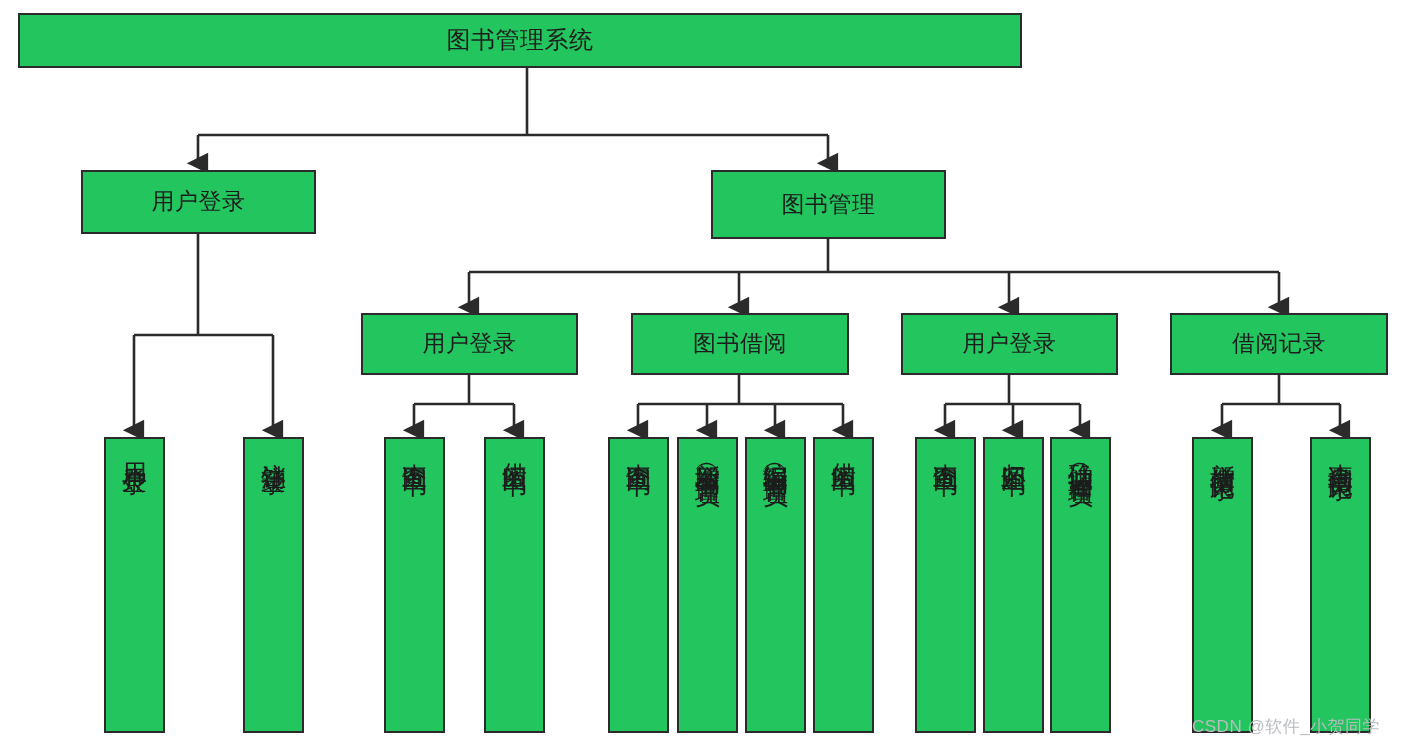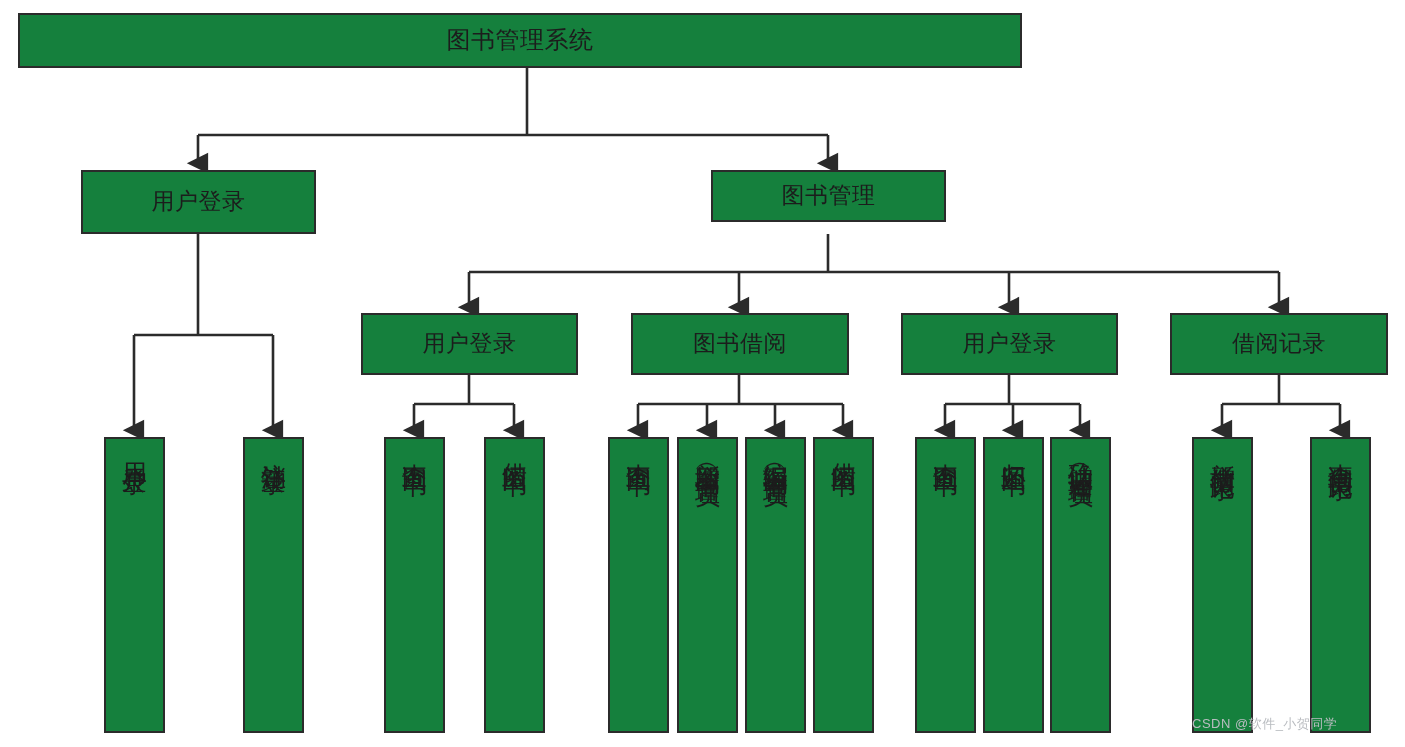--- a/index.html
+++ b/index.html
@@ -22,21 +22,21 @@
     position: absolute;
     left: 0;
     top: 0;
     width: 1405px;
     height: 747px;
     pointer-events: none;
   }
   .node {
     position: absolute;
     box-sizing: border-box;
-    background: #15803d;
+    background: #22c55e;
     border: 2.5px solid #2b2b2b;
     display: flex;
     align-items: center;
     justify-content: center;
     color: #1c1c1c;
   }
   .node .label {
     display: block;
     text-align: center;
     line-height: 1.12;
@@ -60,21 +60,21 @@
     writing-mode: vertical-rl;
     text-orientation: upright;
     font-size: 25px;
     line-height: 1.0;
     letter-spacing: 3px;
     white-space: nowrap;
     margin: 0 auto;
   }
   .watermark {
     position: absolute;
-    font-size: 13px;
+    font-size: 17px;
     color: #b9bcc0;
     letter-spacing: 0.5px;
     white-space: nowrap;
     user-select: none;
   }
 </style>
 </head>
 <body>
 
 <div id="diagram-root">
@@ -129,21 +129,21 @@
     </g>
   </svg>
 
   <div class="node horizontal root" style="left:18px; top:13px; width:1004px; height:55px;">
     <span class="label">图书管理系统</span>
   </div>
 
   <div class="node horizontal" style="left:81px; top:170px; width:235px; height:64px;">
     <span class="label">用户登录</span>
   </div>
-  <div class="node horizontal" style="left:711px; top:170px; width:235px; height:52px;">
+  <div class="node horizontal" style="left:711px; top:170px; width:235px; height:69px;">
     <span class="label">图书管理</span>
   </div>
 
   <div class="node horizontal" style="left:361px; top:313px; width:217px; height:62px;">
     <span class="label">用户登录</span>
   </div>
   <div class="node horizontal" style="left:631px; top:313px; width:218px; height:62px;">
     <span class="label">图书借阅</span>
   </div>
   <div class="node horizontal" style="left:901px; top:313px; width:217px; height:62px;">

